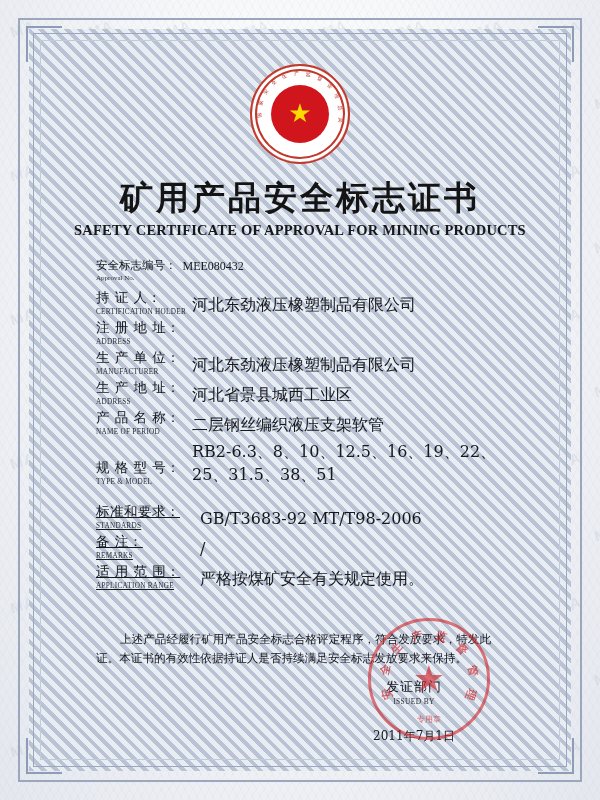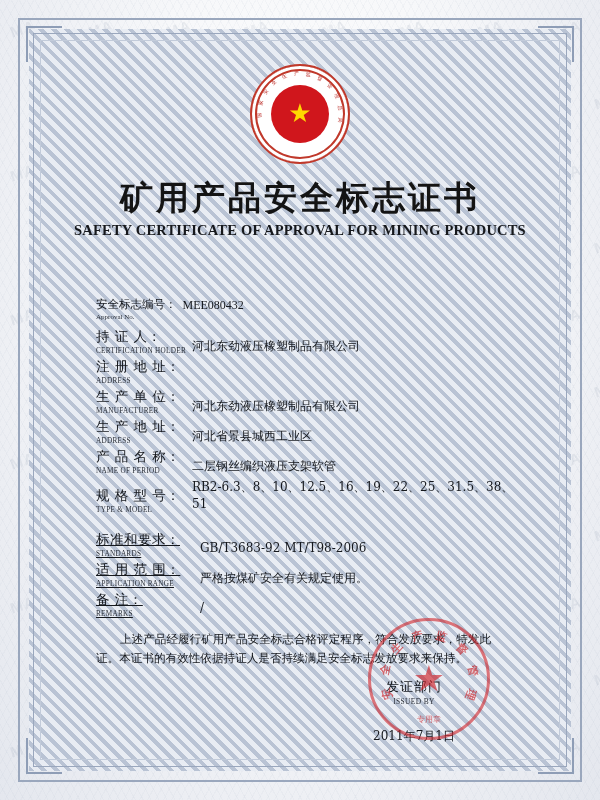--- a/index.html
+++ b/index.html
@@ -207,31 +207,30 @@
   .lbl .en {
     font-size: 7.2px;
     letter-spacing: 0.3px;
     color: #2a2f38;
     font-family: "Liberation Serif", serif;
     margin-top: 1px;
     white-space: nowrap;
   }
   .val {
     flex: 1;
-    font-size: 12px;
+    font-size: 16px;
     color: #15181d;
     font-family: "DejaVu Serif", serif;
     padding-top: 1px;
     line-height: 1.45;
   }
 
   .toprow {
     display: flex;
     margin-bottom: 7px;
-    margin-top: 39px;
   }
   .toprow .cell-left { width: 228px; display: flex; }
   .toprow .cell-right { flex: 1; display: flex; }
   .toprow .lbl-s { flex: 0 0 auto; margin-right: 6px; }
   .toprow .lbl-s .cn { font-size: 11.5px; font-family: "DejaVu Serif", serif; white-space: nowrap; }
   .toprow .lbl-s .en { font-size: 7px; font-family: "Liberation Serif", serif; color: #2a2f38; margin-top: 1px; white-space: nowrap; }
   .toprow .v { font-size: 12px; font-family: "Liberation Serif", serif; padding-top: 1px; }
 
   .section-gap { height: 14px; }
 
@@ -529,31 +528,31 @@
     <div id="fields-second">
         <div class="row">
           <div class="lbl lbl-wide">
             <div class="cn">标准和要求：</div>
             <div class="en">STANDARDS</div>
           </div>
           <div class="val">GB/T3683-92 MT/T98-2006</div>
         </div>
         <div class="row">
           <div class="lbl lbl-wide">
+            <div class="cn">备      注：</div>
+            <div class="en">REMARKS</div>
+          </div>
+          <div class="val">/</div>
+        </div>
+        <div class="row">
+          <div class="lbl lbl-wide">
             <div class="cn">适 用 范 围：</div>
             <div class="en">APPLICATION RANGE</div>
           </div>
           <div class="val">严格按煤矿安全有关规定使用。</div>
-        </div>
-        <div class="row">
-          <div class="lbl lbl-wide">
-            <div class="cn">备      注：</div>
-            <div class="en">REMARKS</div>
-          </div>
-          <div class="val">/</div>
         </div>
       </div>
 
   </div>
 
   <div class="footer-note">上述产品经履行矿用产品安全标志合格评定程序，符合发放要求，特发此证。本证书的有效性依据持证人是否持续满足安全标志发放要求来保持。</div>
 
   <div class="issued-block">
     <div class="issued-cn">发证部门</div>
     <div class="issued-en">ISSUED BY</div>

